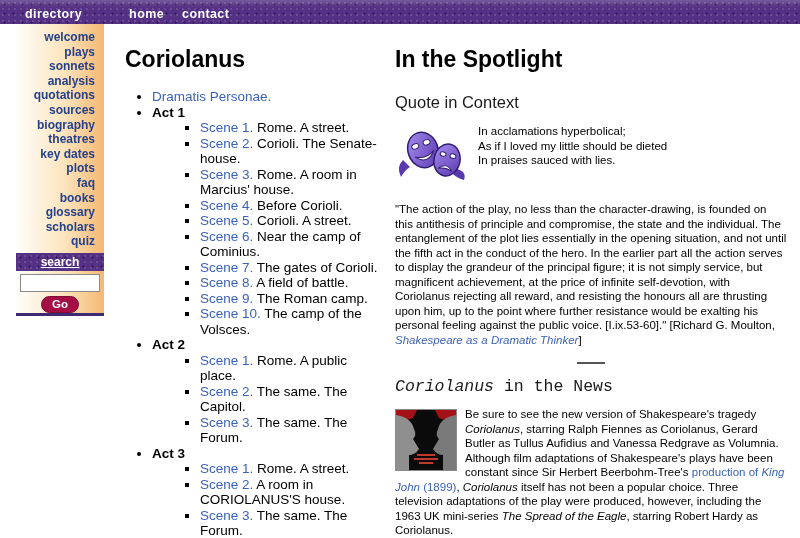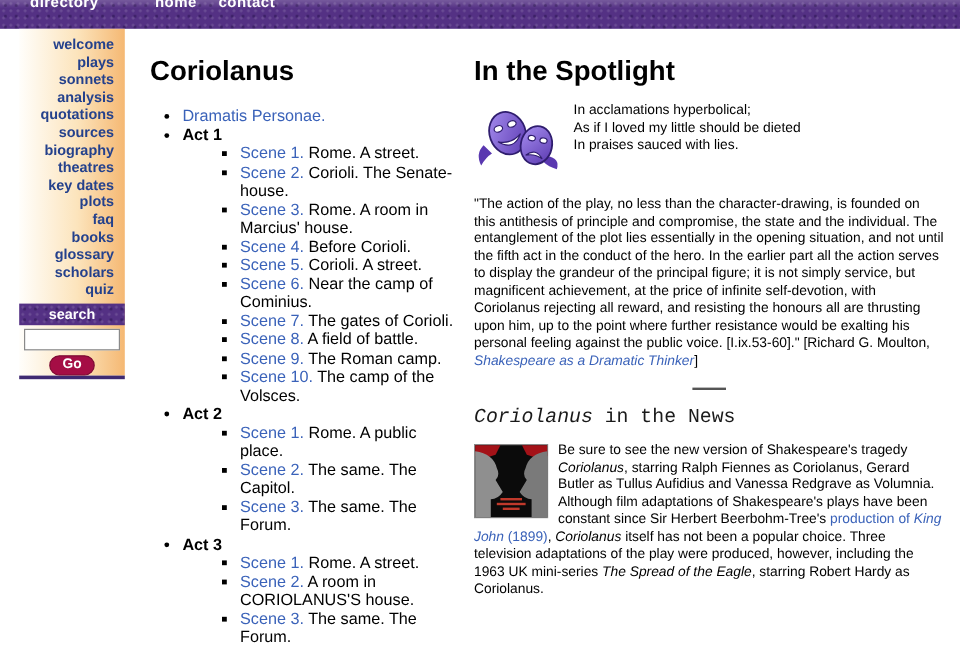--- a/index.html
+++ b/index.html
@@ -10,21 +10,21 @@
   }
   
   .topbar {
     position:absolute; top:0; left:0; width:800px; height:24px;
     background-color:#543184;
     background-image:
       linear-gradient(rgba(255,255,255,.20), rgba(255,255,255,0) 7px),
       radial-gradient(rgba(255,255,255,.13) 1px, transparent 1.4px),
       radial-gradient(rgba(25,8,60,.40) 1px, transparent 1.4px);
     background-size:100% 100%, 6px 6px, 9px 9px;
-    display:flex; align-items:flex-end; padding-bottom:15px;
+    display:flex; align-items:flex-end; padding-bottom:3px;
   }
   .tab {
     color:#fff; font-weight:bold; font-size:12.5px; letter-spacing:.4px;
     cursor:pointer;
   }
   .tab:nth-child(1){ margin-left:25px; }
   .tab:nth-child(2){ margin-left:47px; }
   .tab:nth-child(3){ margin-left:18px; }
   
   .sidebar {
@@ -37,20 +37,21 @@
     display:block; text-align:right; padding-right:9px;
     font-size:12px; font-weight:bold; color:#24418c;
     line-height:14.6px; text-decoration:none; cursor:pointer;
   }
   .purple-tex {
     background-color:#543184;
     background-image:
       radial-gradient(rgba(255,255,255,.13) 1px, transparent 1.4px),
       radial-gradient(rgba(25,8,60,.40) 1px, transparent 1.4px);
     background-size:6px 6px, 9px 9px;
+    text-decoration:underline;
   }
   .search-banner {
     margin-top:4px; height:18px; line-height:18px; text-align:center;
     color:#fff; font-weight:bold; font-size:12px;
   }
   .search-input {
     display:block; width:80px; height:18px; margin:3px auto 0;
     border:1px solid #8a8a8a; font-size:11px; padding:1px 3px;
     background:#fff;
   }
@@ -152,20 +153,21 @@
           <li><a class="lnk">Scene 1.</a><span> Rome. A street.</span></li>
           <li><a class="lnk">Scene 2.</a><span> A room in CORIOLANUS'S house.</span></li>
           <li><a class="lnk">Scene 3.</a><span> The same. The Forum.</span></li>
         </ul></li>
     </ul>
 </div>
 
 <div class="col-right">
   <h1 class="page-h">In the Spotlight</h1>
 
+  <h2 class="sub-h quote-h">Quote in Context</h2>
 
   <div class="quote-block">
     <svg class="masks" viewBox="0 0 77 60" xmlns="http://www.w3.org/2000/svg">
       <defs>
         <linearGradient id="mg" x1="0" y1="0" x2="1" y2="1">
           <stop offset="0" stop-color="#a78ff0"></stop>
             <stop offset="1" stop-color="#5a38b0"></stop>
         </linearGradient>
       </defs>
       <path d="M8,36 Q1,43 6,53 Q10,46 15,43 Z" fill="#5a38b0"></path>

